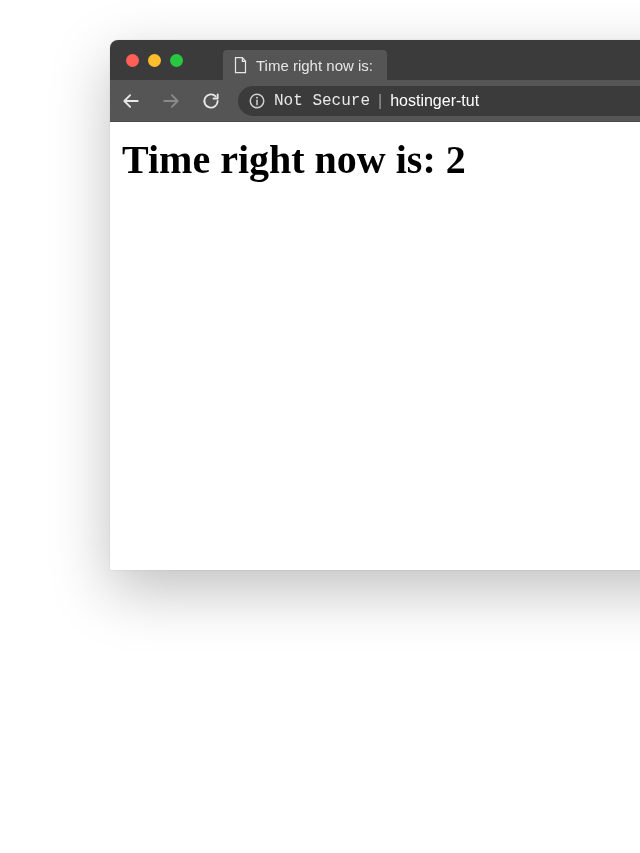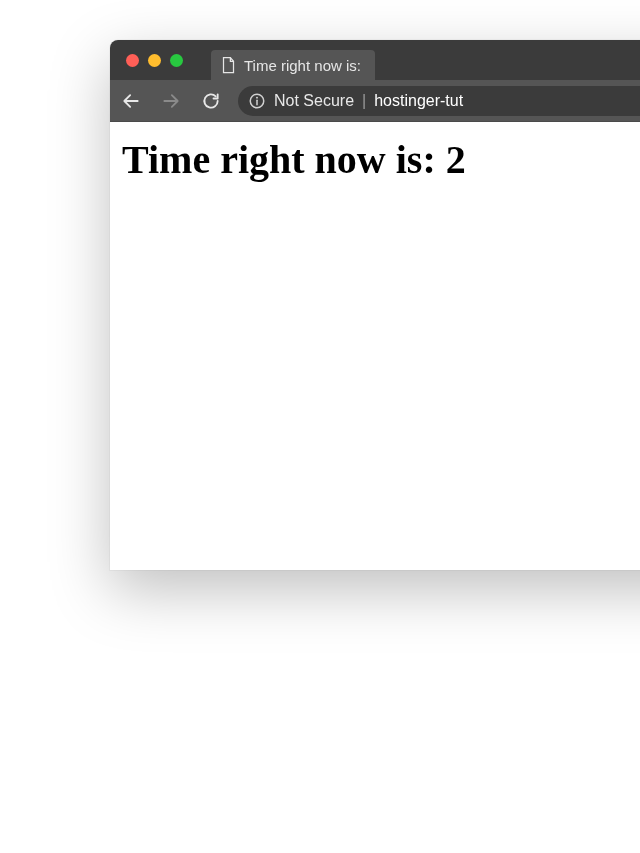--- a/index.html
+++ b/index.html
@@ -46,21 +46,21 @@
     border-radius: 50%;
   }
   .tl-close { background: #ff5f57; }
   .tl-min   { background: #ffbd2e; }
   .tl-max   { background: #28c840; }
   .tab {
     display: flex;
     align-items: center;
     background: #555555;
     height: 30px;
-    margin-left: 20px;
+    margin-left: 32px;
     padding: 0 14px 0 10px;
     border-radius: 4px 4px 0 0;
     color: #e6e6e6;
     font-size: 15px;
     gap: 8px;
     max-width: 260px;
     position: relative;
   }
   .tab::before, .tab::after {
     content:"";
@@ -119,21 +119,21 @@
     font-size: 16px;
     overflow: hidden;
   }
   .info-icon {
     width: 18px; height: 18px; flex:none;
     display:flex; align-items:center; justify-content:center;
   }
   .info-icon svg { width:18px; height:18px; }
   .sec-sep { color:#9a9a9a; }
   .url-text { color:#ffffff; white-space:nowrap; }
-  .sec-text { color:#e8e8e8; }
+  .sec-text { color:#e8e8e8;font-family:Liberation Mono, monospace; }
   
   .content {
     flex: 1;
     background: #ffffff;
     padding: 14px 12px;
   }
   .heading {
     font-family: "Times New Roman", Times, serif;
     font-weight: 700;
     font-size: 40px;

